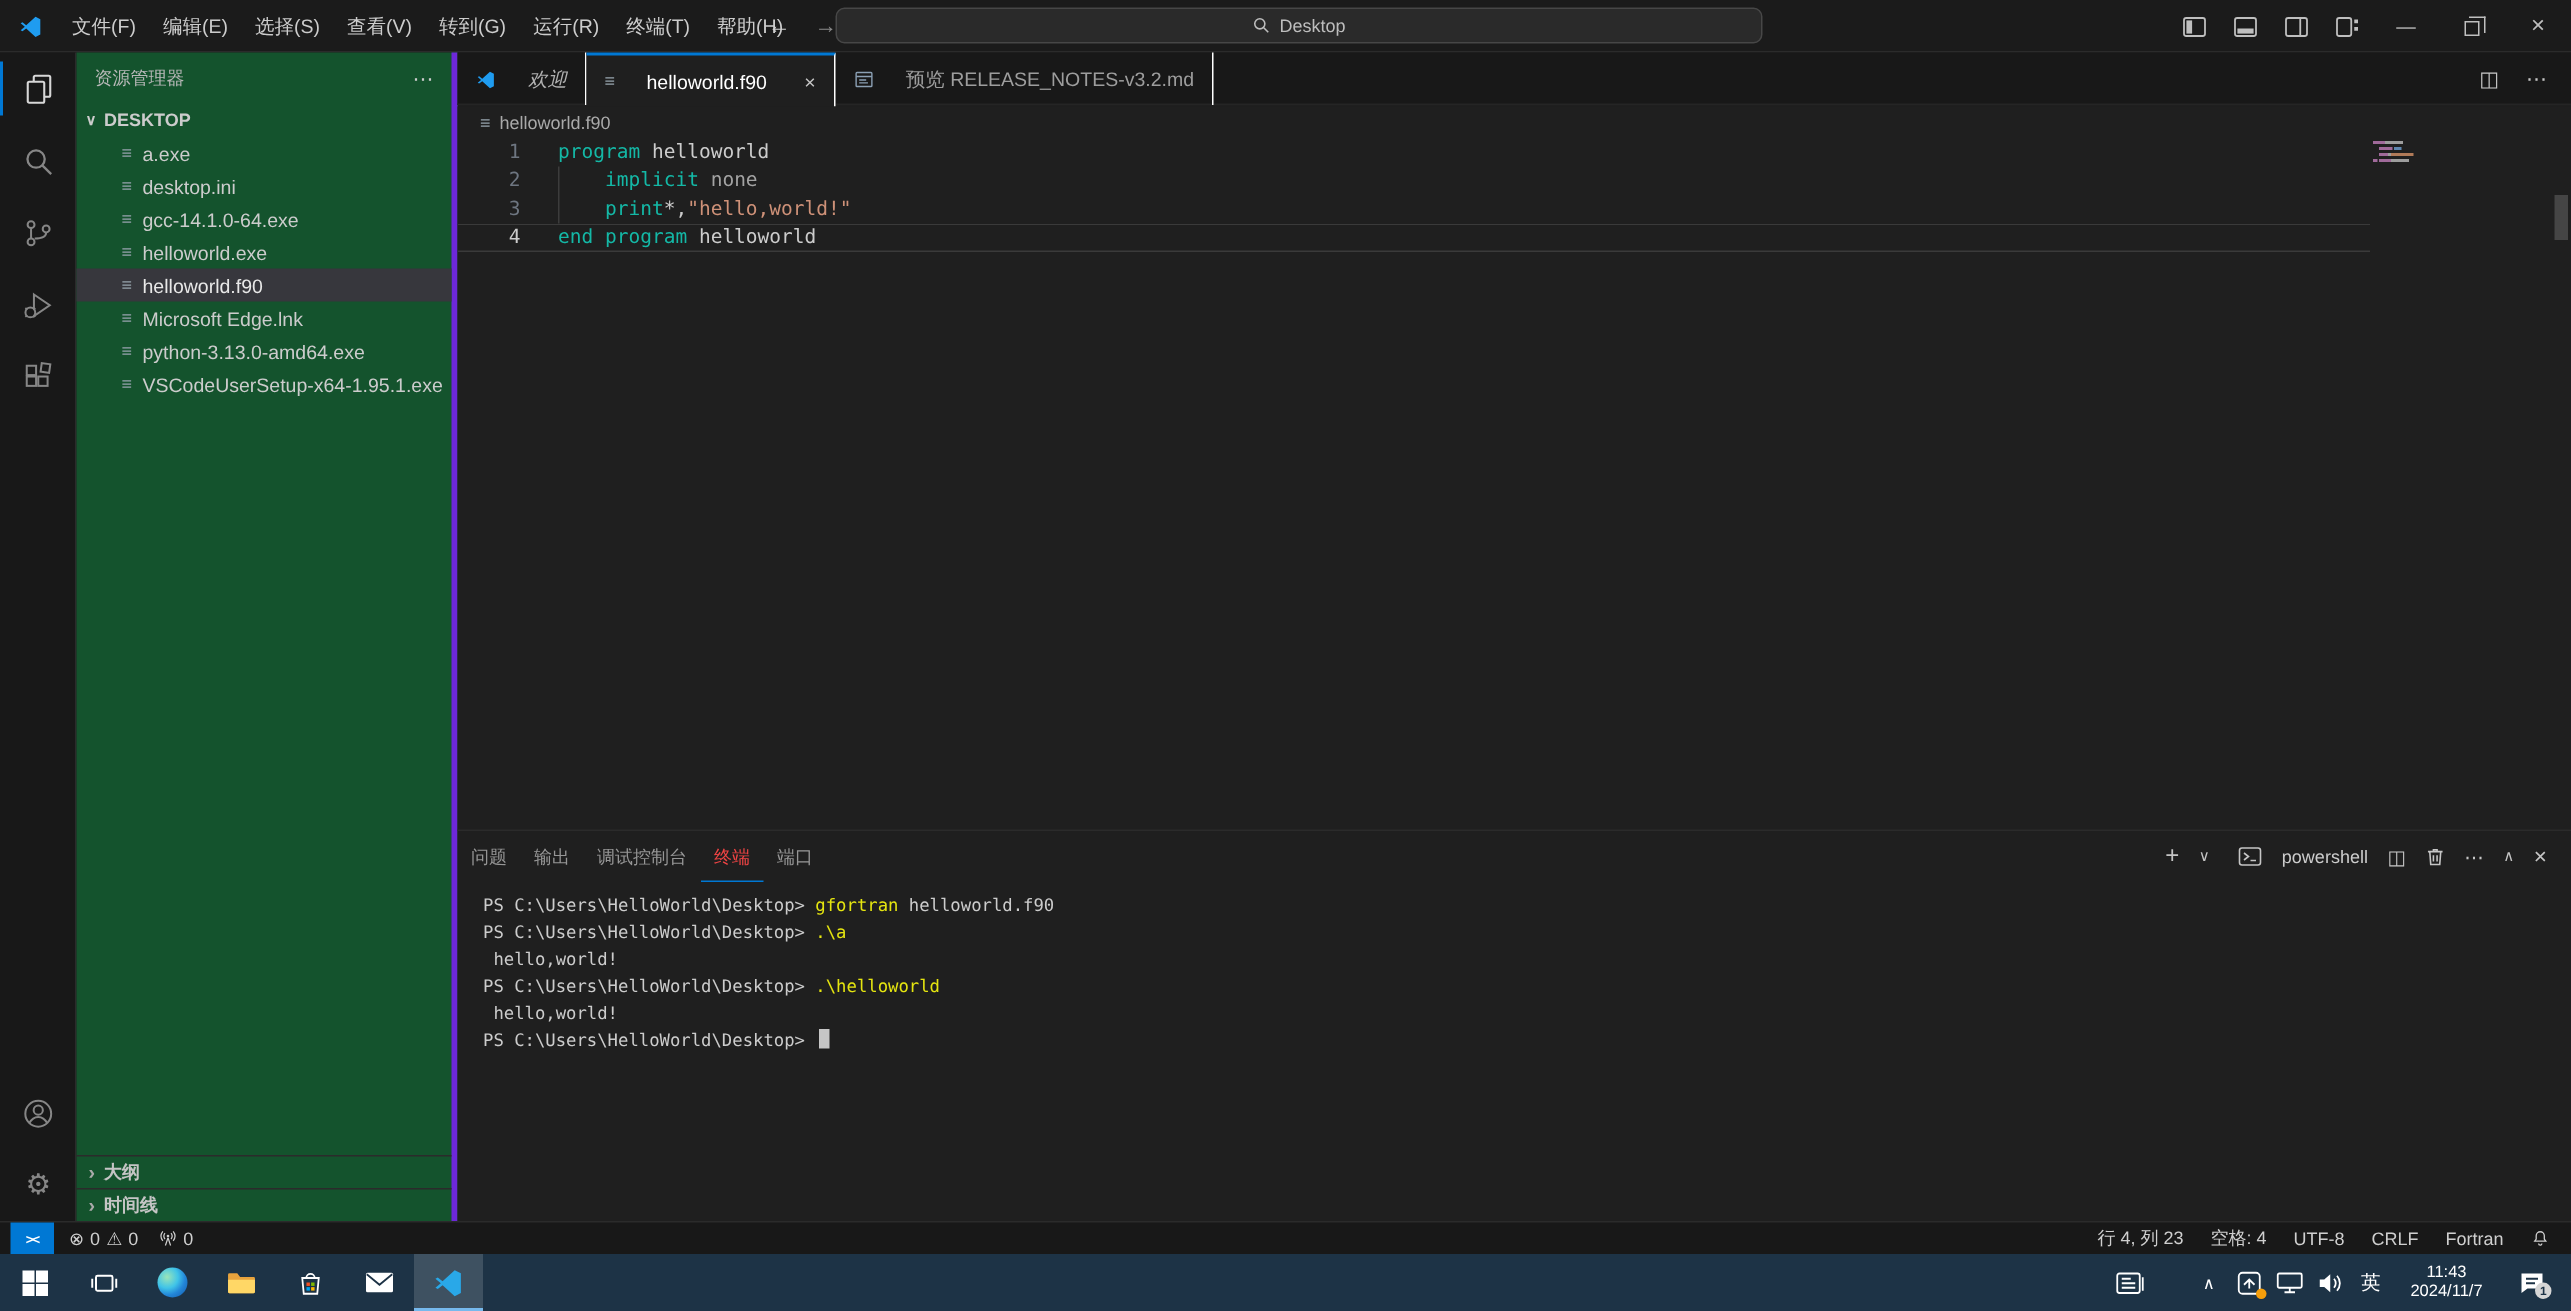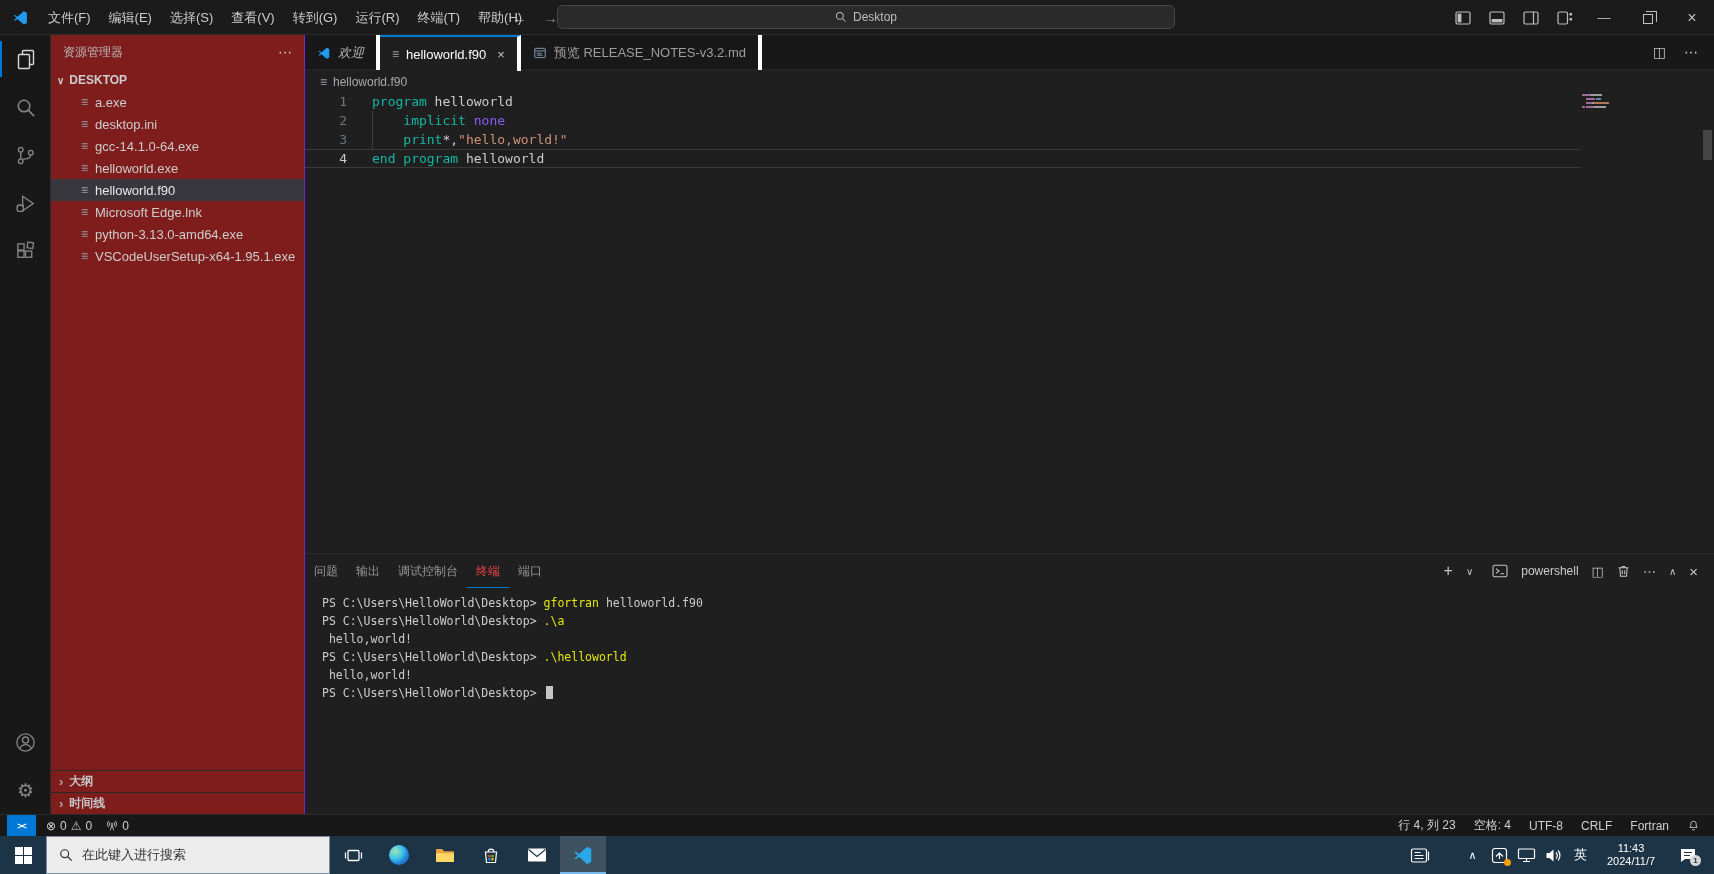--- a/index.html
+++ b/index.html
@@ -22,51 +22,51 @@
 
   
   .activitybar{position:absolute;left:0;top:35px;width:51px;height:779px;background:#181818;border-right:1px solid #2b2b2b}
   .ab-icon{width:51px;height:48px;display:flex;align-items:center;justify-content:center;color:#868686;position:relative}
   .ab-icon.active{color:#d7d7d7}
   .ab-icon.active::before{content:"";position:absolute;left:0;top:6px;bottom:6px;width:2px;background:#0078d4}
   .ab-bottom{position:absolute;bottom:0;left:0;width:51px}
   .gear-glyph{font-size:19px}
 
   
-  .sidebar{position:absolute;left:51px;top:35px;width:254px;height:779px;background:#7f1d1d;border-right:1px solid #6d28d9}
+  .sidebar{position:absolute;left:51px;top:35px;width:254px;height:779px;background:#14532d;border-right:4px solid #6d28d9}
   .sb-header{height:34px;display:flex;align-items:center;padding:0 12px;color:#b8b8b8;font-size:12px}
   .sb-more{margin-left:auto;color:#cccccc;font-size:14px}
   .tree-root{display:flex;align-items:center;gap:5px;height:22px;padding-left:6px;font-weight:bold;color:#cccccc;font-size:12px}
   .tree-chevron{font-size:10px;color:#cccccc}
   .file-row{display:flex;align-items:center;gap:7px;height:22px;padding-left:30px;color:#cccccc;font-size:13px}
   .file-row.selected{background:#37373d;color:#e8e8e8}
   .file-ic{color:#94a1ab;font-size:12px;line-height:1}
   .sb-bottom{position:absolute;bottom:0;left:0;right:0}
   .sb-sec{height:22px;border-top:1px solid #2b2b2b;display:flex;align-items:center;gap:6px;padding-left:8px;font-weight:bold;color:#c5c5c5;font-size:12px}
   .sec-chev{font-size:13px;color:#aaa}
 
   
   .tabbar{position:absolute;left:305px;top:35px;right:0;height:35px;background:#181818;border-bottom:1px solid #252525;display:flex}
-  .tab{display:flex;align-items:center;gap:7px;padding:0 12px;border-right:4px solid #ffffff;color:#9d9d9d;font-size:13px;height:35px}
+  .tab{display:flex;align-items:center;gap:21px;padding:0 12px;border-right:1px solid #ffffff;color:#9d9d9d;font-size:13px;height:35px}
   .tab.welcome .tab-label{font-style:italic;color:#b0b0b0}
   .tab.active{background:#1f1f1f;color:#ffffff;border-top:2px solid #0078d4;height:36px}
   .tab-close{font-size:13px;color:#c5c5c5;margin-left:4px}
   .editor-actions{margin-left:auto;display:flex;align-items:center;gap:18px;padding-right:16px;color:#c5c5c5;font-size:14px}
 
   
   .breadcrumb{position:absolute;left:305px;top:71px;right:0;height:21px;background:#1f1f1f;display:flex;align-items:center;gap:6px;padding-left:15px;color:#a9a9a9;font-size:12px}
 
   
   .editor{position:absolute;left:305px;top:92px;right:0;height:461px;background:#1f1f1f}
   .code-line{display:flex;height:19px;line-height:19px;font-family:"DejaVu Sans Mono",monospace;font-size:13px;width:1275px}
   .gutter{width:42px;text-align:right;color:#6e7681;flex:none}
   .code-text{margin-left:25px;white-space:pre}
   .code-line.current{box-shadow:inset 0 1px 0 #3a3a3a,inset 0 -1px 0 #3a3a3a}
   .code-line.current .gutter{color:#cccccc}
-  .tk-kw{color:#14b8a6}.tk-ty{color:#8b5cf6}.tk-st{color:#ce9178}.tk-pl{color:#cccccc}
+  .tk-kw{color:#14b8a6}.tk-ty{color:#a3a3a3}.tk-st{color:#ce9178}.tk-pl{color:#cccccc}
   .indent-guide{position:absolute;left:67px;top:19px;width:1px;height:38px;background:#3c3c3c}
   .minimap{position:absolute;right:102px;top:2px;width:30px}
   .mm-row{height:2px;margin-bottom:2px;white-space:nowrap;font-size:0}
   .mm-seg{display:inline-block;height:2px}
   .mm-kw{background:#a06a9a}.mm-ty{background:#5f87b0}.mm-st{background:#b07a58}.mm-pl{background:#9d9d9d}.mm-sp{background:transparent}
   .scroll-thumb{position:absolute;right:2px;top:38px;width:9px;height:30px;background:#454545}
 
   
   .panel{position:absolute;left:305px;top:553px;right:0;height:261px;background:#1f1f1f;border-top:1px solid #2b2b2b}
   .panel-tabs{display:flex;height:34px;align-items:flex-end}
@@ -413,29 +413,20 @@
 
   <div class="taskbar">
     <div class="tk-btn">
       <span class="start-grid">
           <i></i>
           <i></i>
           <i></i>
           <i></i>
         </span>
     </div>
-    <div class="tk-search">
-      <span>
-        <svg width="14" height="14" viewBox="0 0 16 16" fill="none" stroke="#333" stroke-width="1.4">
-            <circle cx="6.5" cy="6.5" r="4.5"></circle>
-            <path d="M10 10l4.5 4.5"></path>
-          </svg>
-      </span>
-      <span>在此键入进行搜索</span>
-    </div>
     <div class="tk-icon">
       <svg width="19" height="17" viewBox="0 0 19 17" fill="none" stroke="#fff" stroke-width="1.3">
           <rect x="4" y="3.5" width="11" height="10" rx="1"></rect>
           <path d="M1.5 5.5v6M17.5 5.5v6"></path>
         </svg>
     </div>
     <div class="tk-icon">
         <span class="edge-circle"></span>
       </div>
     <div class="tk-icon">

